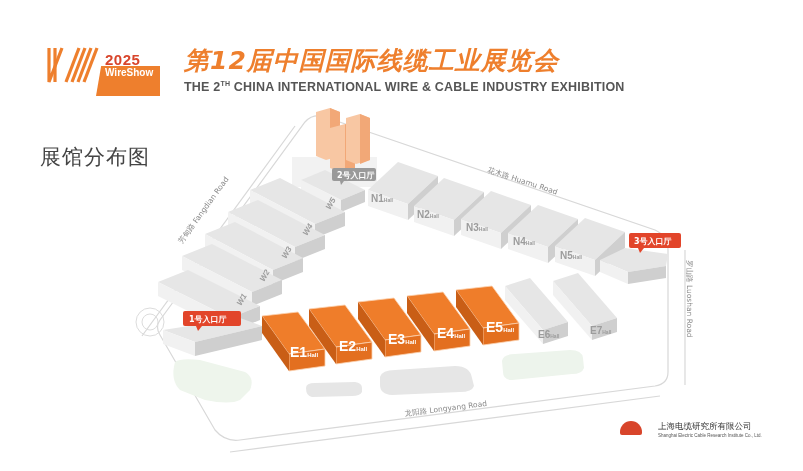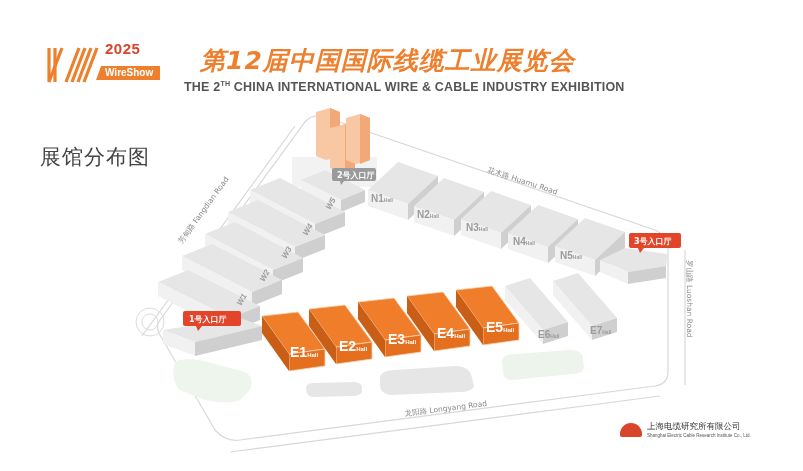--- a/index.html
+++ b/index.html
@@ -1,25 +1,25 @@
 <!DOCTYPE html>
 <html><head>
 <meta charset="utf-8">
 <style>
   html, body { margin:0; padding:0; }
   body { width:803px; height:471px; background:#ffffff; position:relative; overflow:hidden; font-family:"Liberation Sans", "DejaVu Sans", sans-serif; }
   .logo { position:absolute; left:46px; top:46px; width:140px; height:38px; }
-  .logo-year { position:absolute; left:105px; top:40px; font-size:15px; font-weight:bold; color:#d8452b; letter-spacing:0.5px; }
-  .logo-badge { position:absolute; left:96px; top:66px; background:#ee7f2d; color:#fff; font-size:10px; font-weight:bold; padding:1px 7px 2px 9px; clip-path:polygon(8% 0,100% 0,100% 100%,0 100%); }
-  .title-cn { position:absolute; left:184px; top:44px; font-size:25px; font-weight:bold; color:#ee7f2d; letter-spacing:1px; font-style:italic; font-family:"DejaVu Sans", sans-serif;margin-left:16px; }
+  .logo-year { position:absolute; left:105px; top:51px; font-size:15px; font-weight:bold; color:#d8452b; letter-spacing:0.5px; }
+  .logo-badge { position:absolute; left:96px; top:66px; background:#ee7f2d; color:#fff; font-size:10px; font-weight:bold; padding:1px 7px 18px 9px; clip-path:polygon(8% 0,100% 0,100% 100%,0 100%); }
+  .title-cn { position:absolute; left:184px; top:44px; font-size:25px; font-weight:bold; color:#ee7f2d; letter-spacing:1px; font-style:italic; font-family:"DejaVu Sans", sans-serif; }
   .title-en { position:absolute; left:184px; top:80px; font-size:12.5px; font-weight:bold; color:#555; letter-spacing:0.2px; }
   .title-en sup { font-size:7px; }
   .section-title { position:absolute; left:40px; top:143px; font-size:21px; color:#444; letter-spacing:1px; font-family:"DejaVu Sans", sans-serif; }
   svg.map { position:absolute; left:0; top:0; }
-  .footer-logo { position:absolute; left:620px; top:421px; display:flex; align-items:center; gap:5px; }
+  .footer-logo { position:absolute; left:620px; top:421px; display:flex; align-items:flex-start; gap:16px; }
   .footer-emblem { width:22px; height:14px; background:#d8452b; border-radius:11px 11px 2px 2px; }
   .footer-cn { font-size:8.5px; color:#333; font-family:"DejaVu Sans", sans-serif; }
   .footer-en { font-size:4.5px; color:#555; }
 </style>
 </head>
 <body>
 
 <svg class="logo" width="60" height="38" viewBox="0 0 60 38" style="left:46px;top:46px;width:60px;">
   <g fill="none" stroke="#ee7f2d" stroke-width="3.2">
     <path d="M3 2 V36 L16 2"></path>

